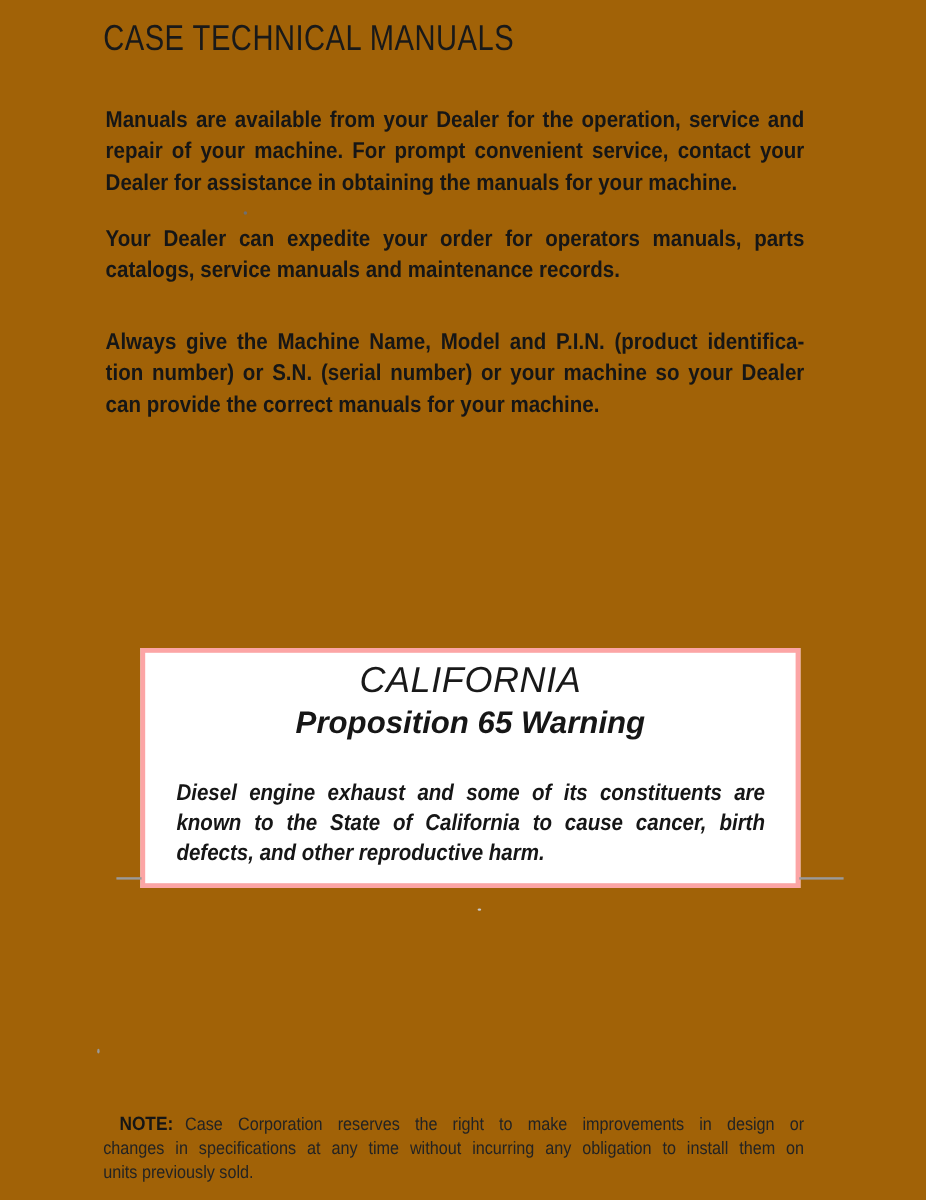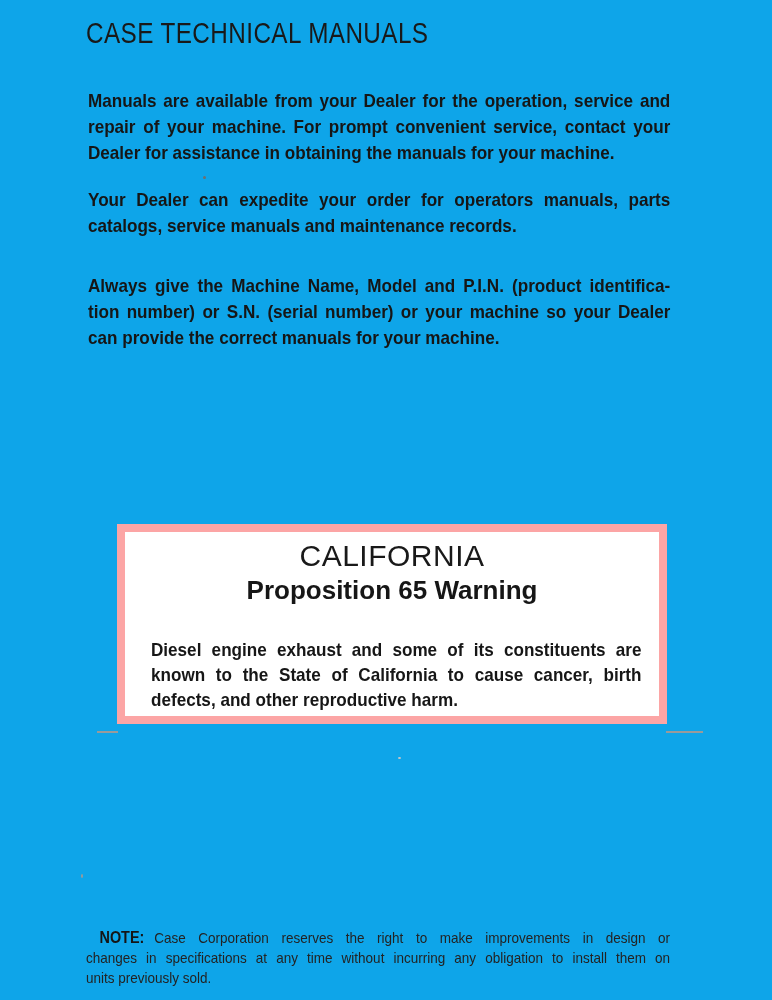--- a/index.html
+++ b/index.html
@@ -1,21 +1,21 @@
 <!DOCTYPE html>
 <html><head>
 <meta charset="utf-8">
 <style>
   html, body { margin: 0; padding: 0; background: #e8e8e8; }
   .page {
     position: relative;
     width: 772px;
     height: 1000px;
     margin: 0 auto;
-    background: #0ea5e9;
+    background: #a16207;
     font-family: "Liberation Sans", sans-serif;
     color: #1b1b1b;
     overflow: hidden;
   }
 
   
   .title {
     position: absolute;
     left: 86px;
     top: 15px;
@@ -53,26 +53,27 @@
     white-space: normal;
   }
   .jline::after { content: ""; display: inline-block; width: 100%; height: 0; }
   .jline.last { text-align: left; }
   .jline.last::after { content: none; }
 
   
   .warning-box {
     position: absolute;
     left: 117px;
-    top: 524px;
+    top: 540px;
     width: 550px;
     height: 200px;
-    border: 8px solid #fca5a5;
+    border: 4px solid #fca5a5;
     box-sizing: border-box;
     background: #ffffff;
+    font-style: italic;
   }
   .wb-heading {
     position: absolute;
     left: 0; right: 0;
     top: 6px;
     text-align: center;
     font-size: 30px;
     line-height: 36px;
     font-weight: 400;
     letter-spacing: 0.5px;

